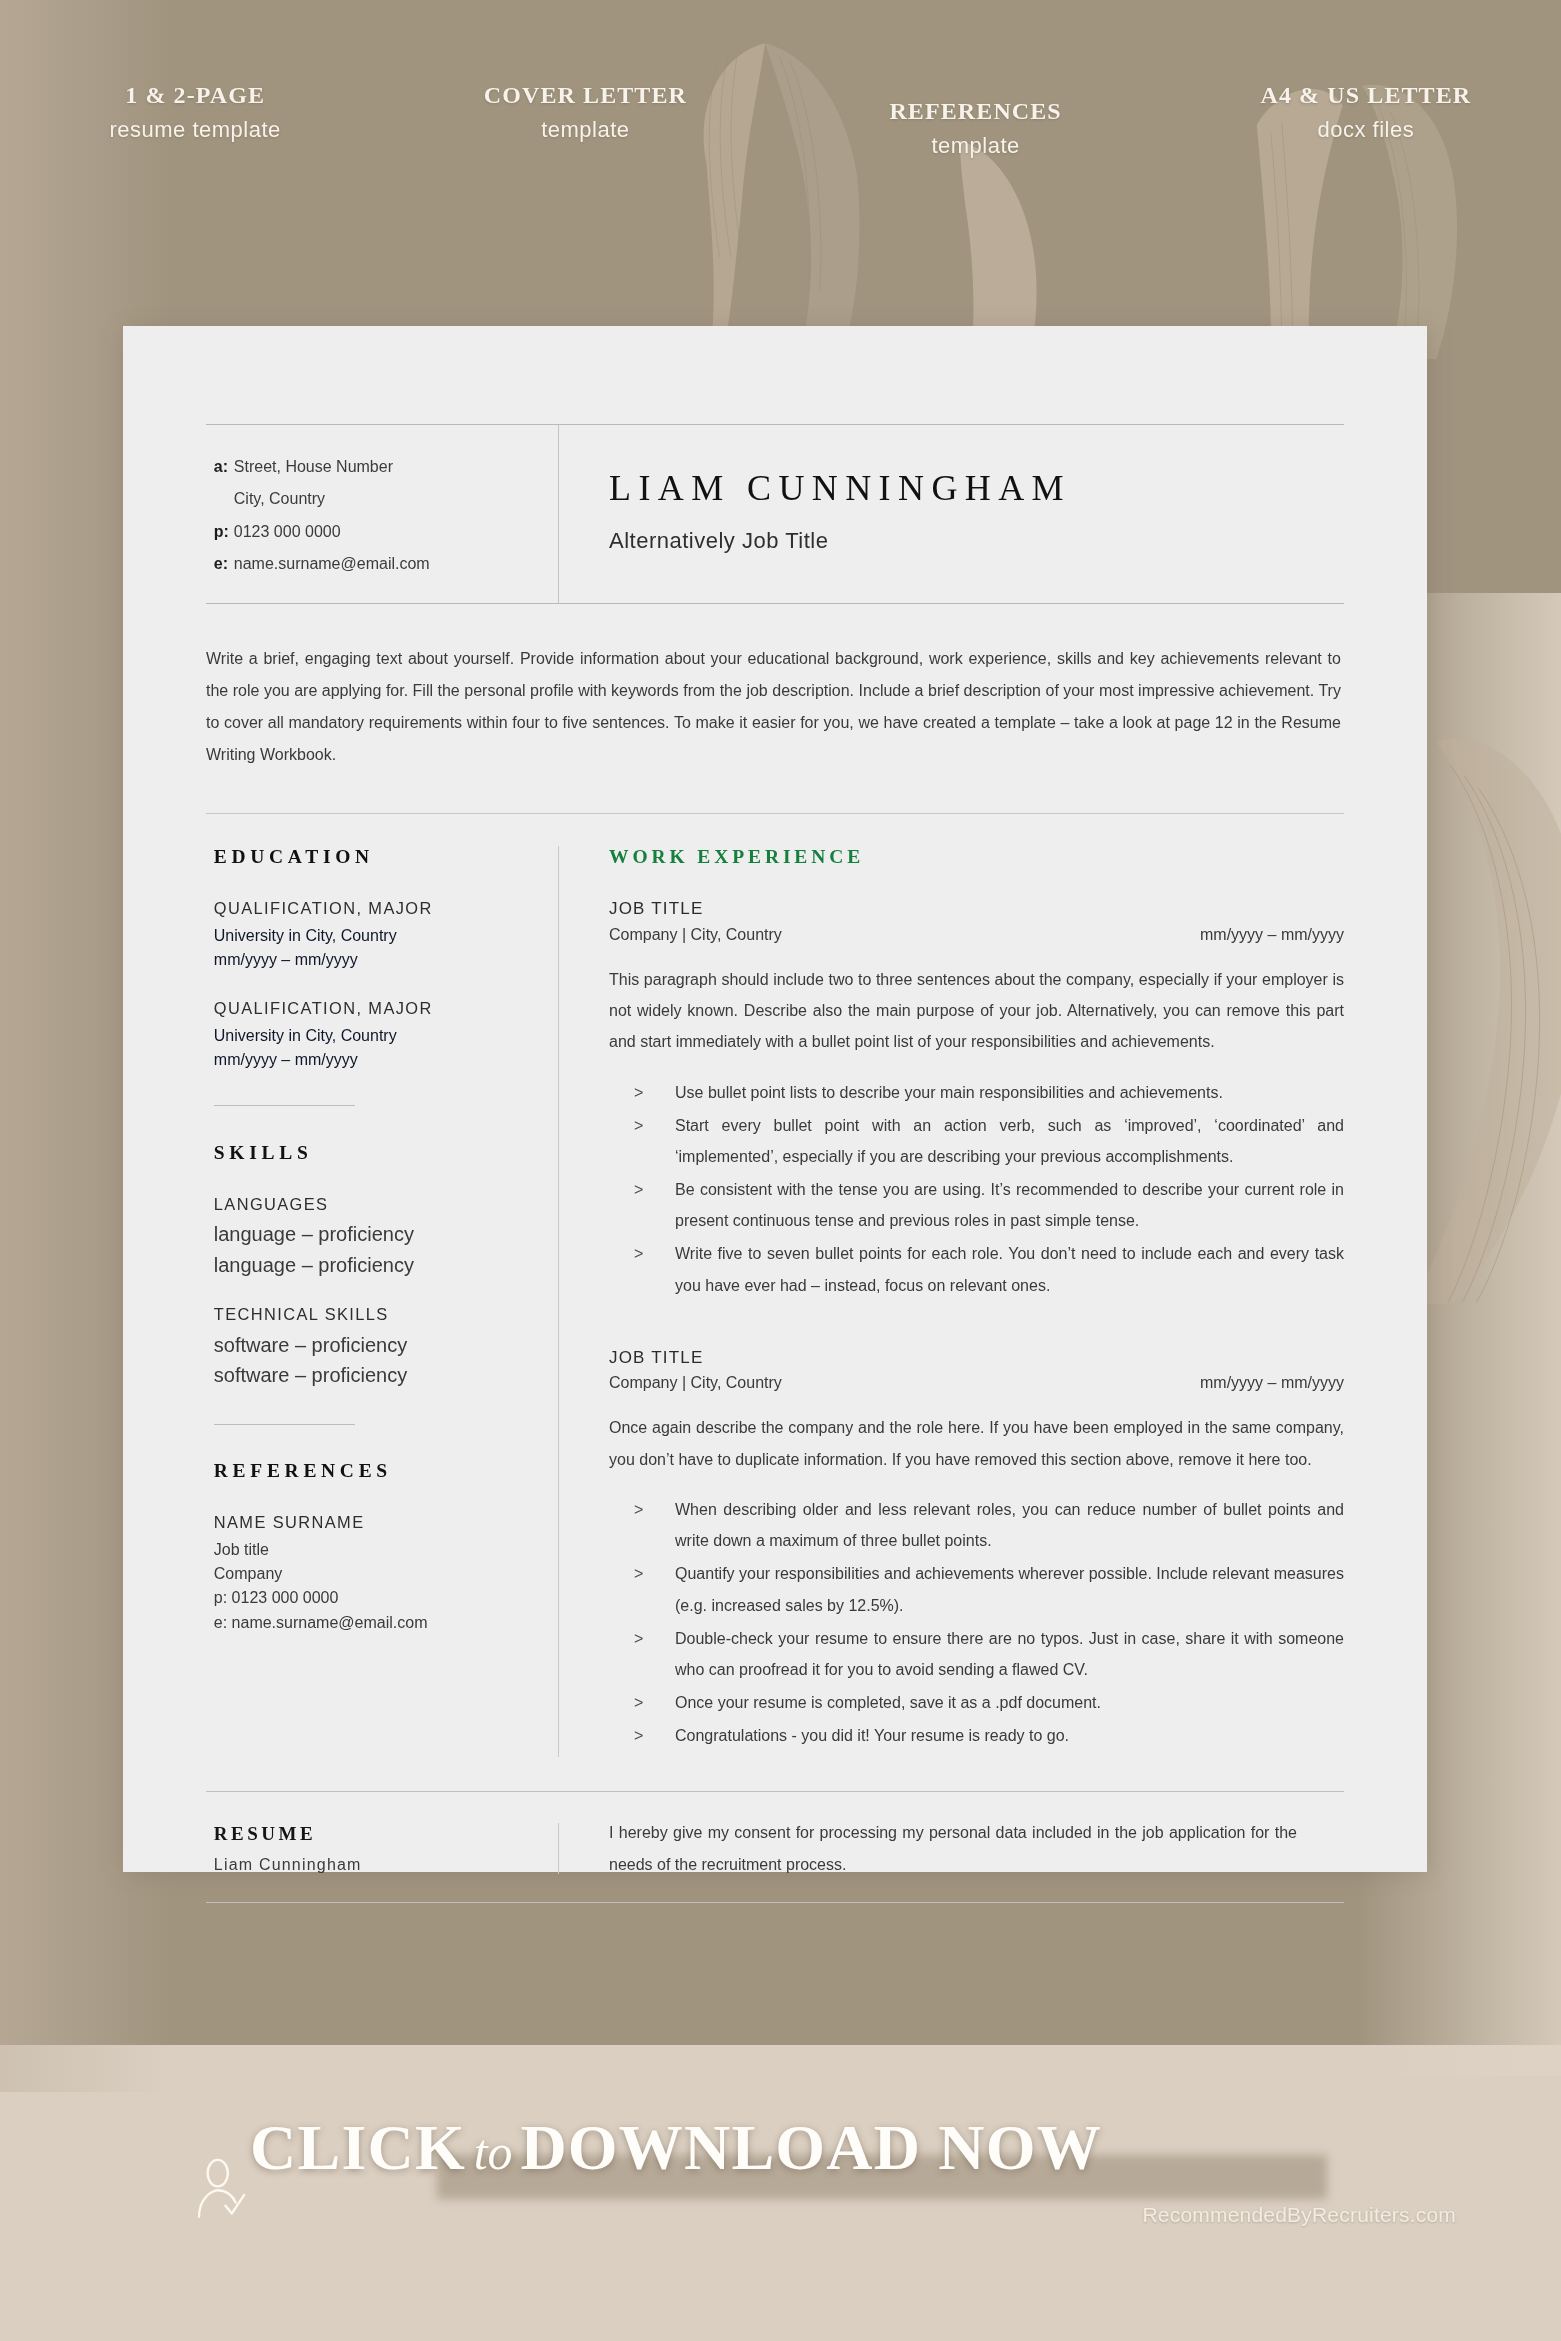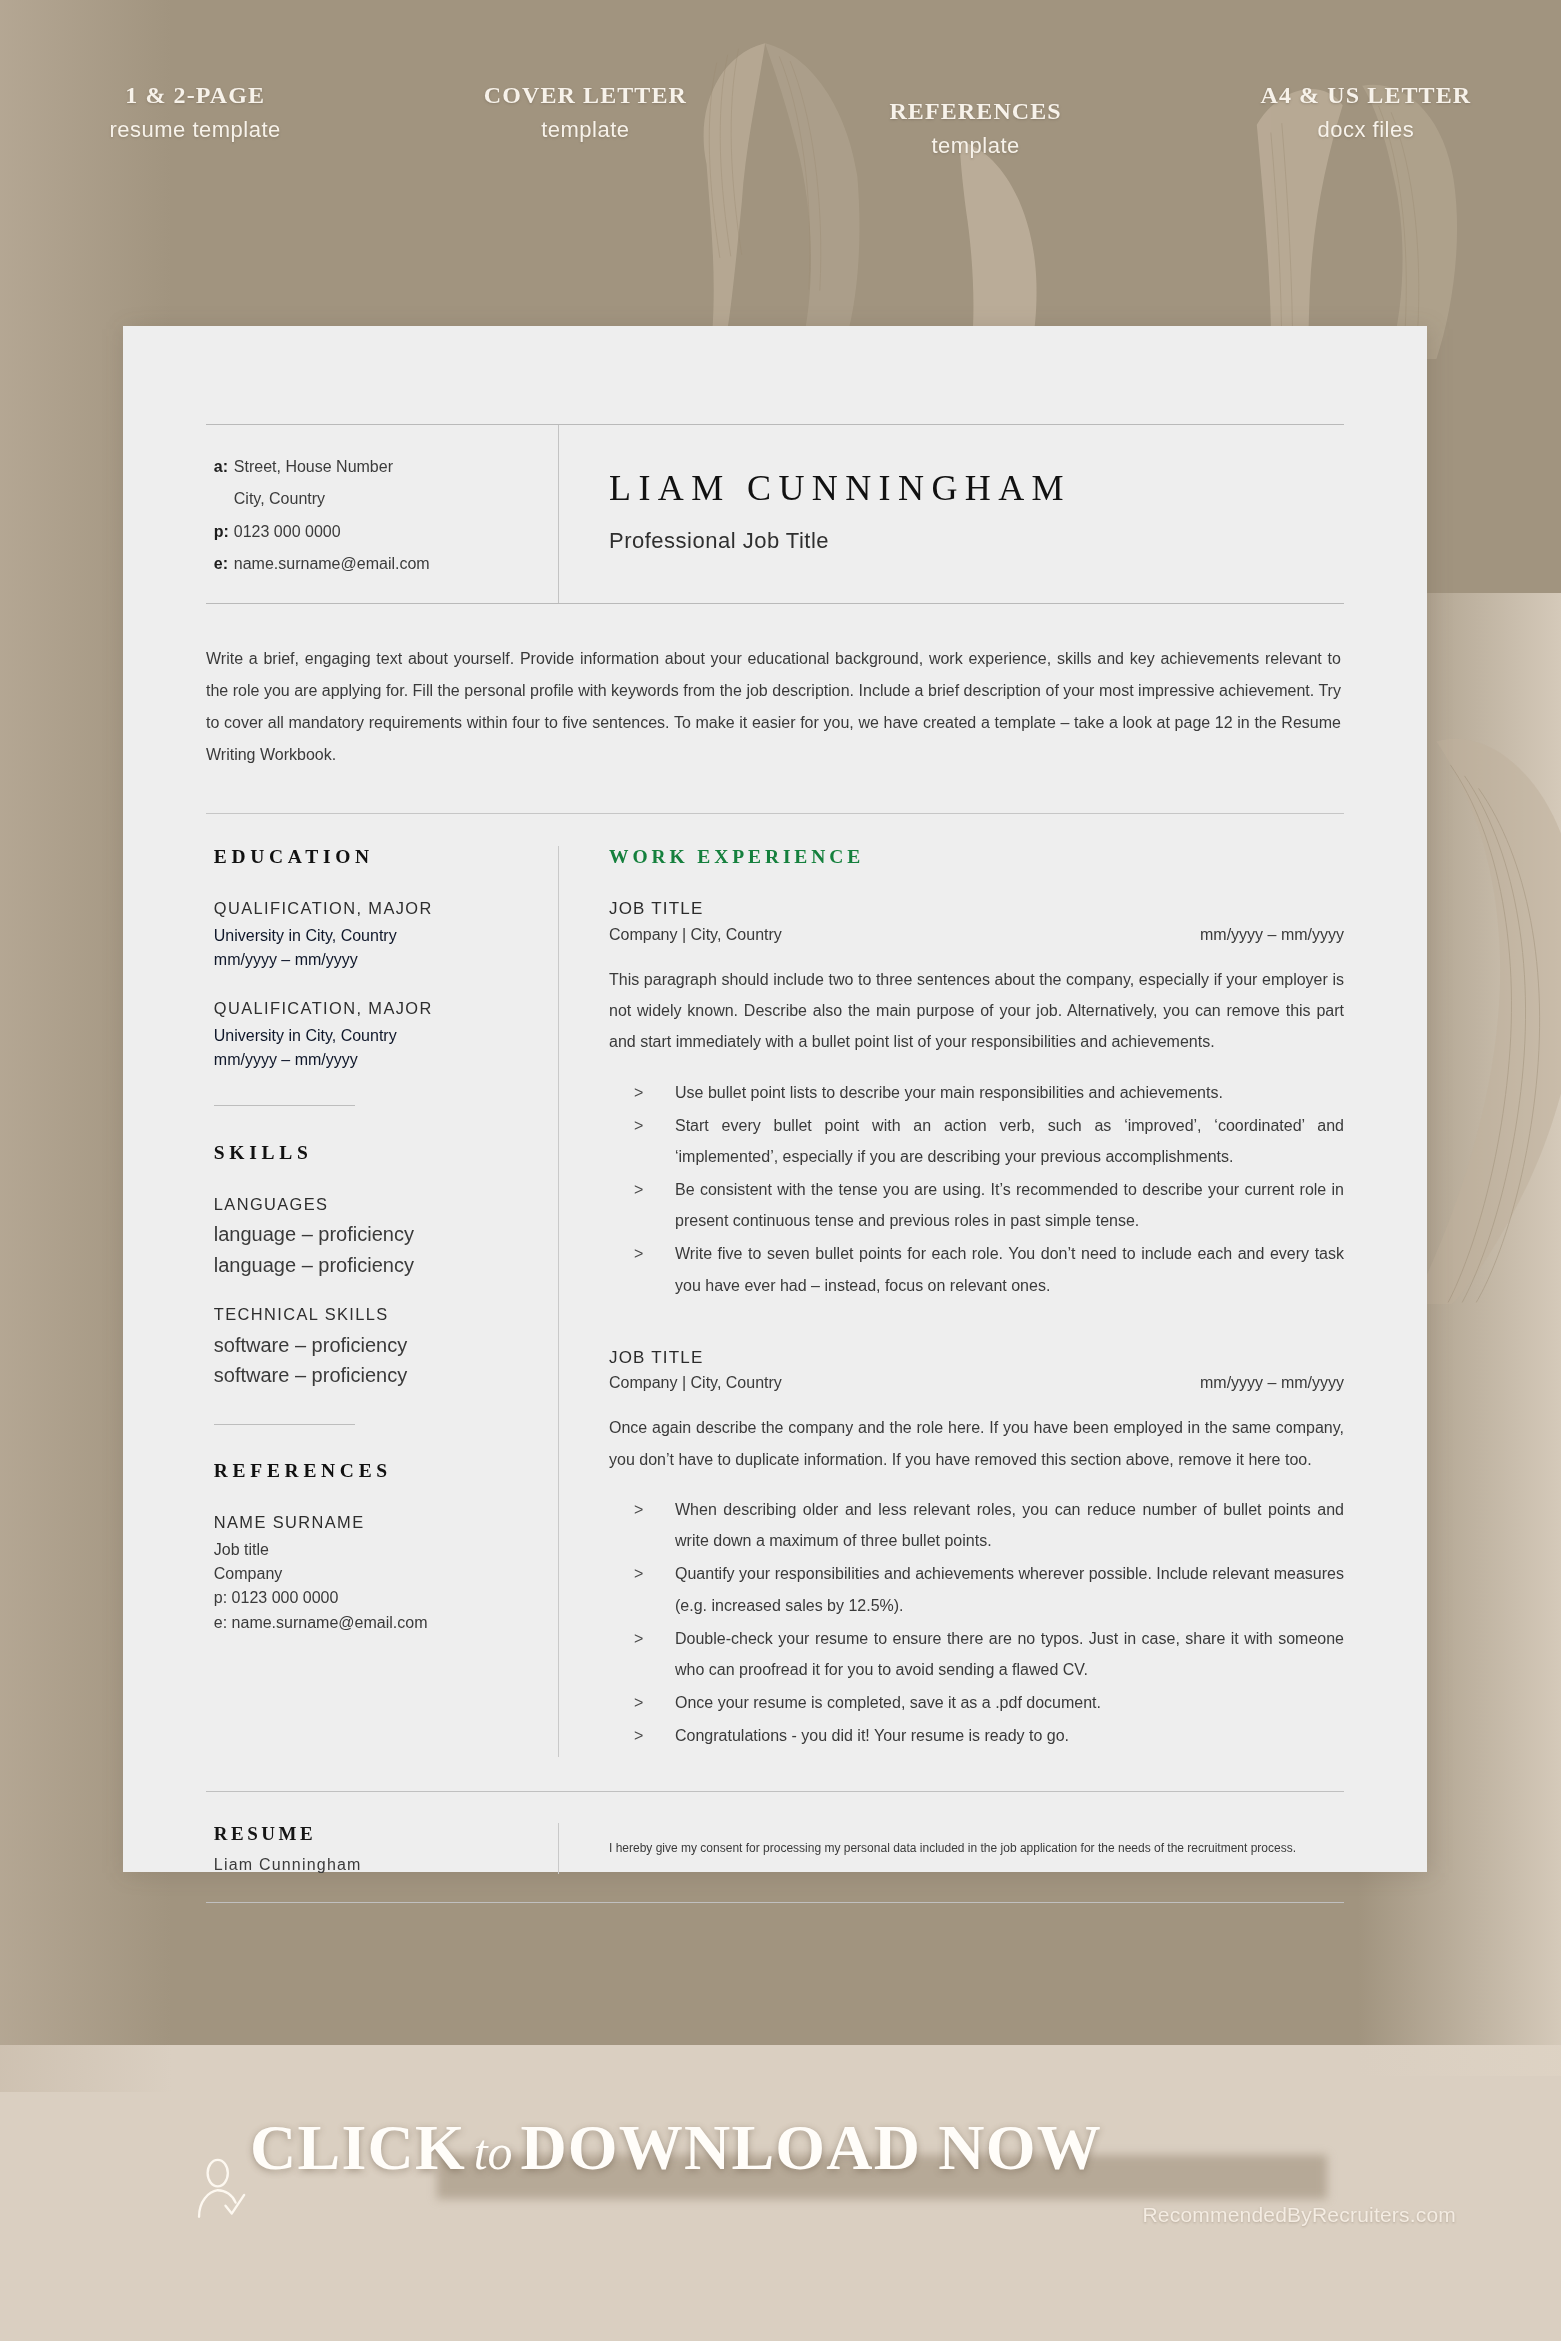--- a/index.html
+++ b/index.html
@@ -332,21 +332,21 @@
   }
   .foot-person {
     font-size: 16px;
     letter-spacing: 1.2px;
     color: #3a3a3a;
     font-weight: 300;
   }
   .foot-right {
     flex: 1;
     padding-left: 50px;
-    font-size: 12px;
+    font-size: 16px;
     line-height: 1.96;
     color: #3a3a3a;
     font-weight: 300;
     text-align: justify;
     padding-right: 47px;
   }
   .foot-rule-bot {
     margin-top: 19px;
     height: 0.8px;
     background: #c0c0c0;
@@ -504,21 +504,21 @@
           <span class="c-key">p:</span>
           <span class="c-val">0123 000 0000</span>
         </div>
         <div class="c-row">
           <span class="c-key">e:</span>
           <span class="c-val">name.surname@email.com</span>
         </div>
       </div>
       <div class="hdr-name">
         <div class="name">LIAM CUNNINGHAM</div>
-        <div class="job-title">Professional Job Title</div>
+        <div class="job-title">Alternatively Job Title</div>
       </div>
     </div>
     <div class="hdr-rule"></div>
 
     <div class="profile">Write a brief, engaging text about yourself. Provide information about your educational background, work experience, skills and key achievements relevant to the role you are applying for. Fill the personal profile with keywords from the job description. Include a brief description of your most impressive achievement. Try to cover all mandatory requirements within four to five sentences. To make it easier for you, we have created a template – take a look at page 12 in the Resume Writing Workbook.</div>
     <div class="divider-full"></div>
 
     <div class="body-cols">
 
       <div class="col-left">

